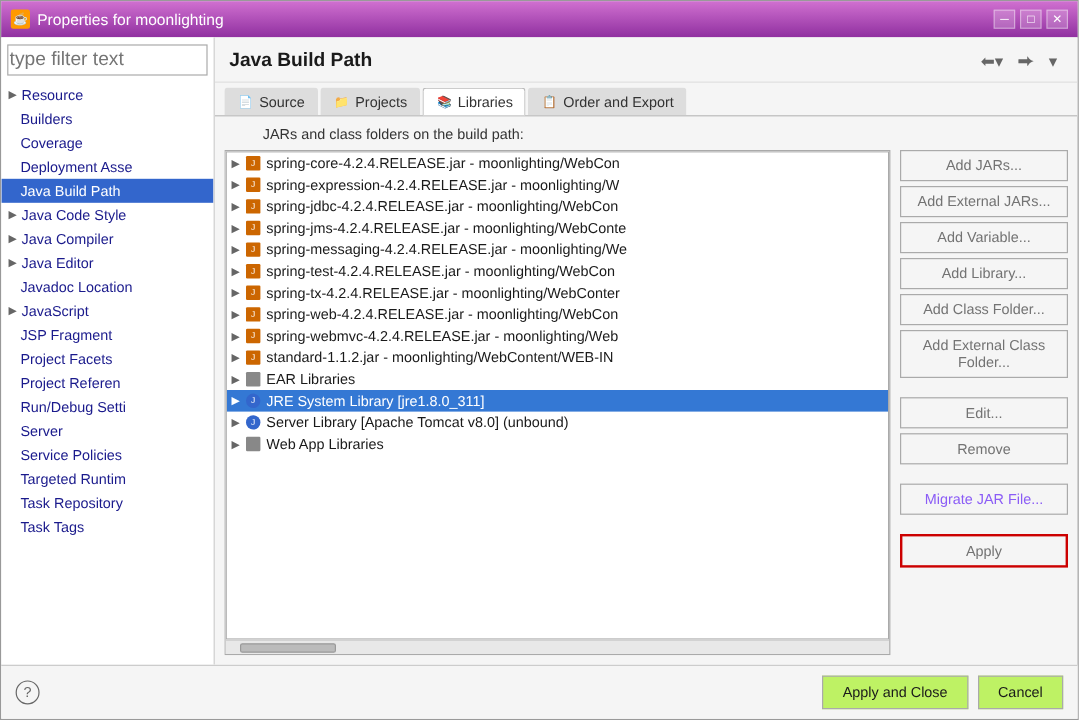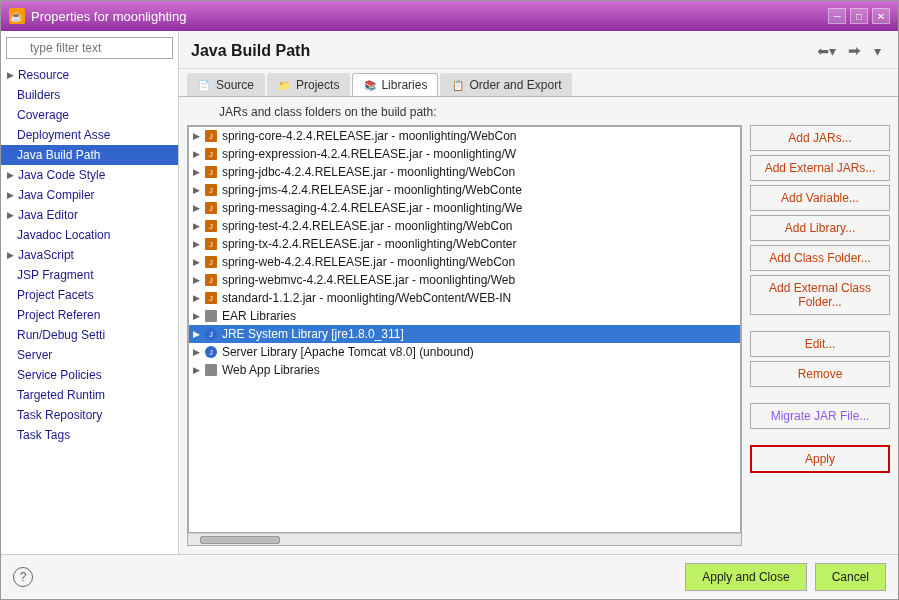--- a/index.html
+++ b/index.html
@@ -88,23 +88,23 @@
       width: 178px;
       background: #fff;
       border-right: 1px solid #ccc;
       display: flex;
       flex-direction: column;
       overflow: hidden;
     }
 
     .filter-input {
       margin: 6px 5px;
-      padding: 3px 23px;
+      padding: 3px 1px;
       border: 1px solid #aaa;
-      font-size: 12px;
+      font-size: 16px;
       color: #888;
       width: calc(100% - 10px);
     }
 
     .nav-list {
       flex: 1;
       overflow-y: auto;
       padding: 0;
     }
 
@@ -320,21 +320,21 @@
       flex-shrink: 0;
     }
 
     .action-btn {
       padding: 5px 8px;
       background: #f5f5f5;
       border: 1px solid #aaa;
       cursor: pointer;
       font-size: 12px;
       text-align: center;
-      color: #c2410c;
+      color: #737373;
     }
 
     .action-btn:disabled {
       color: #8b5cf6;
       cursor: default;
       background: #f5f5f5;
     }
 
     .action-btn.highlighted {
       border: 2px solid #cc0000;

